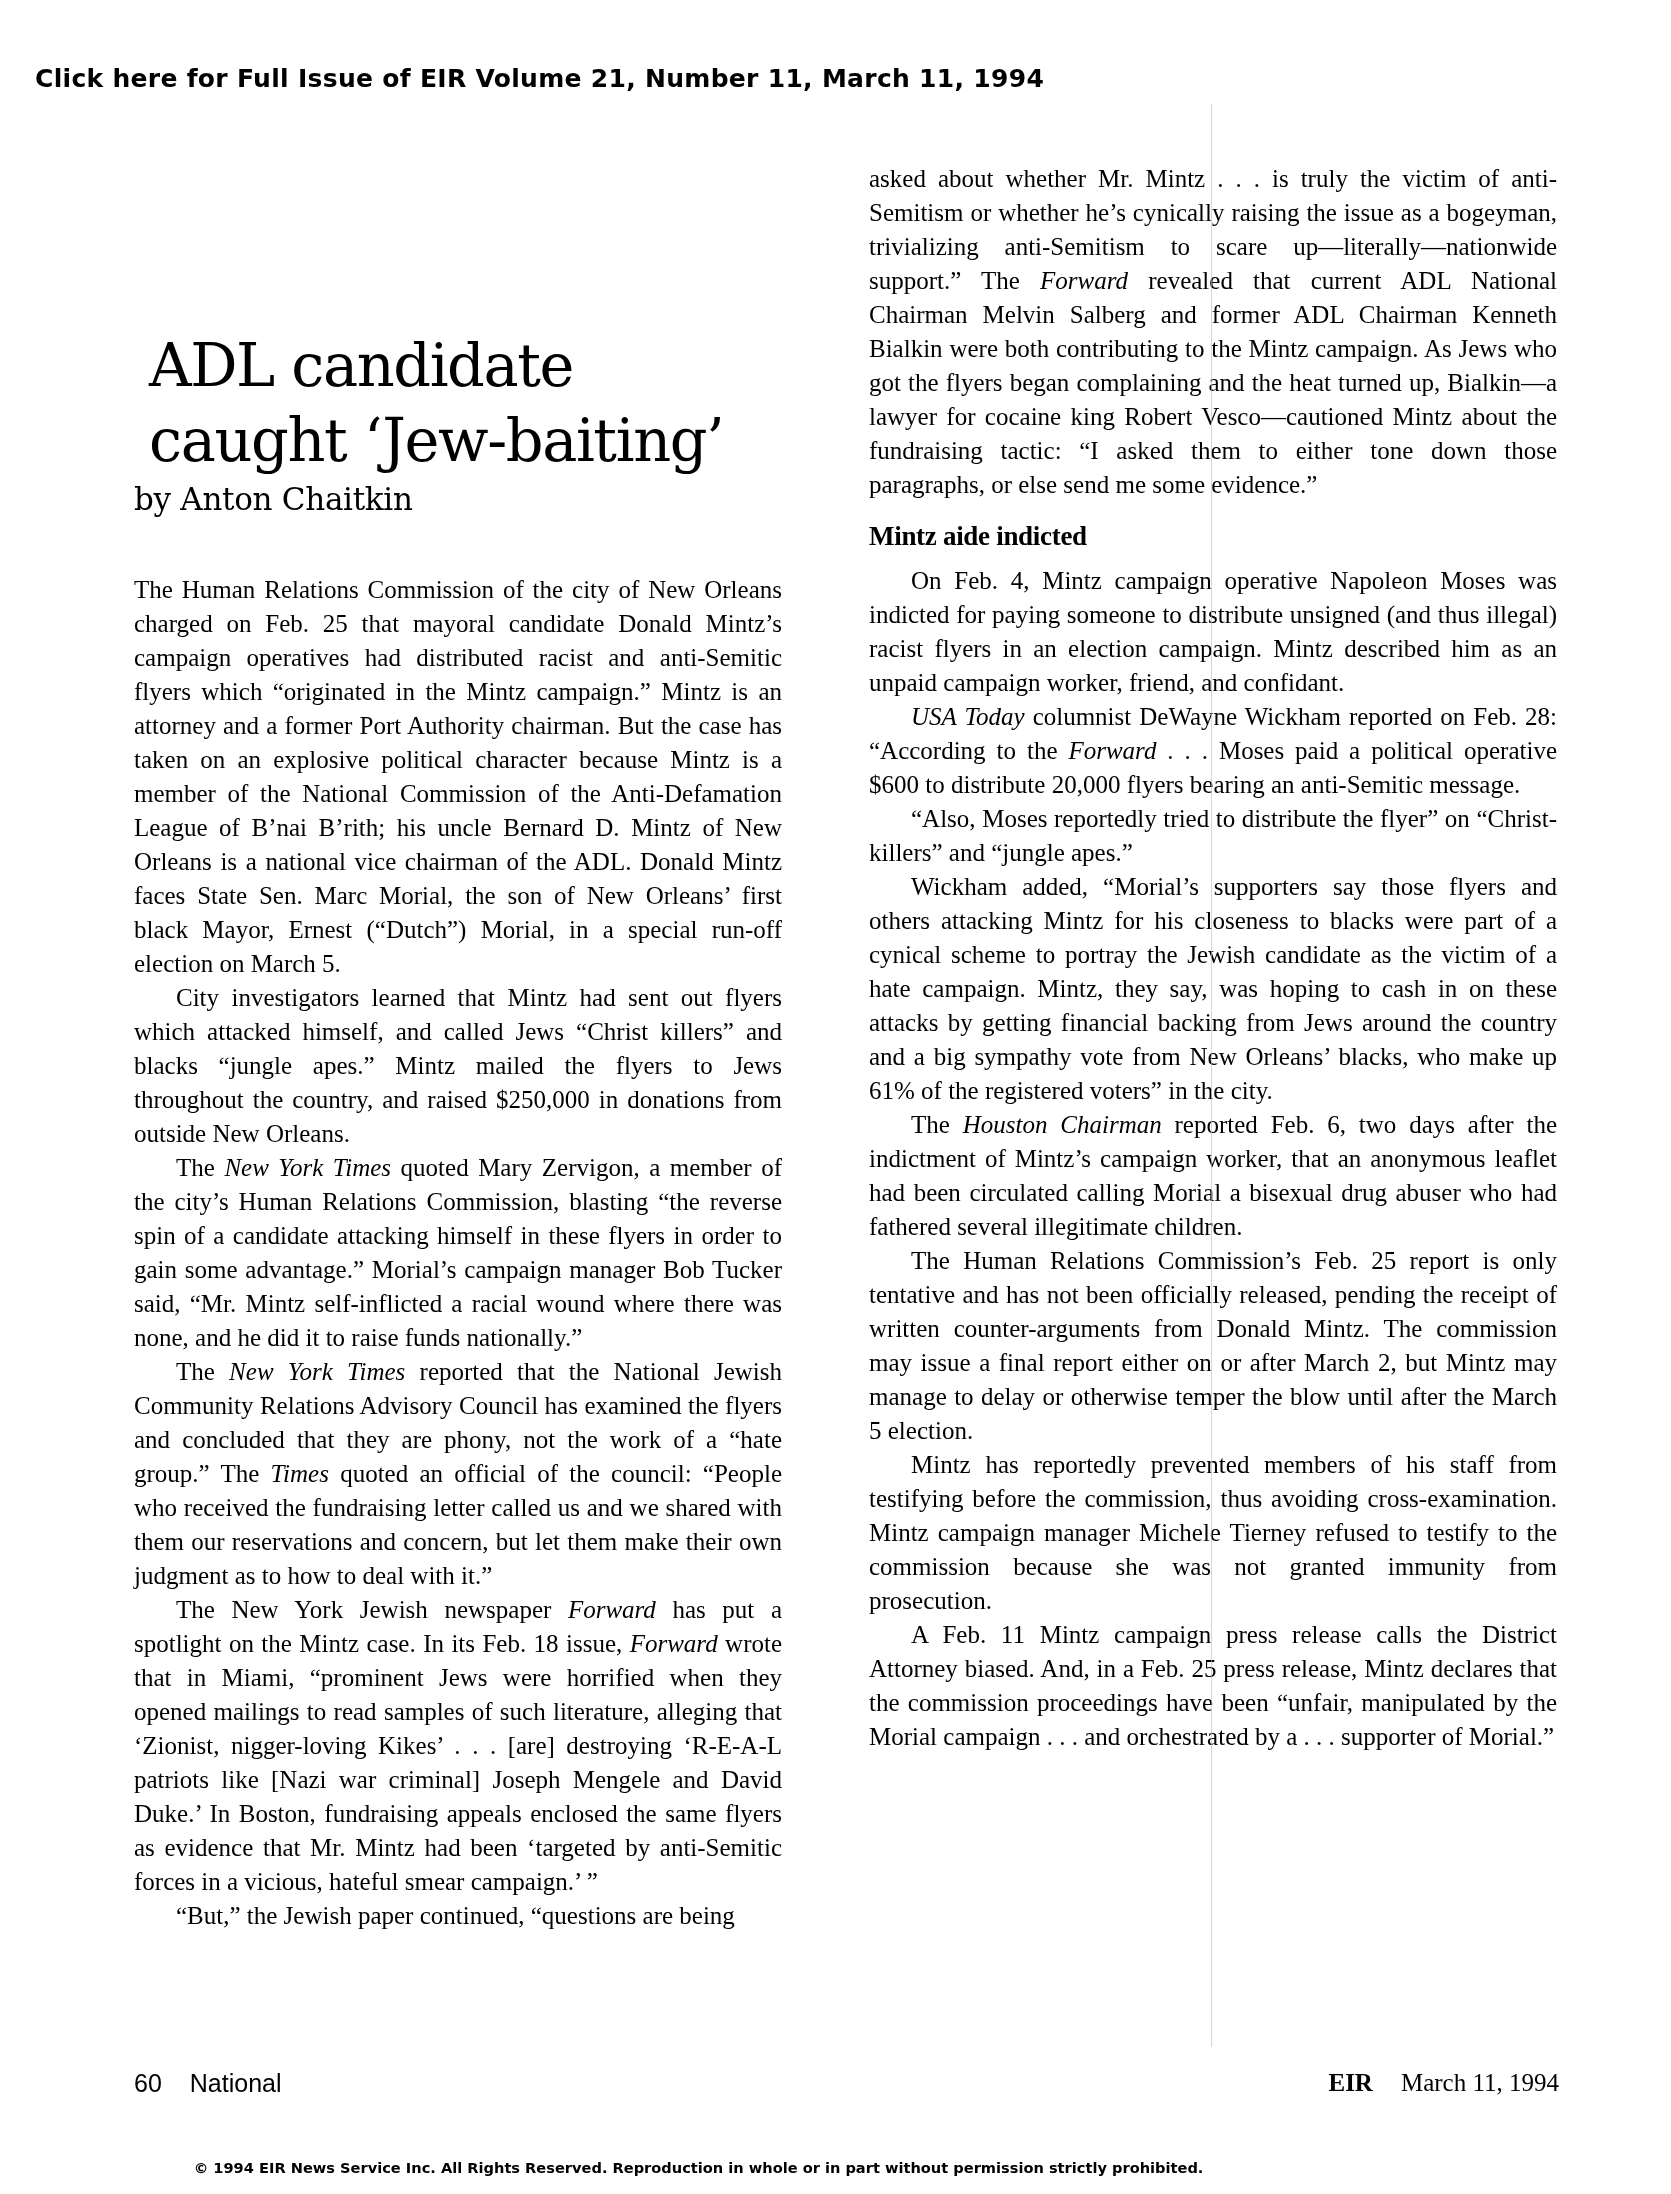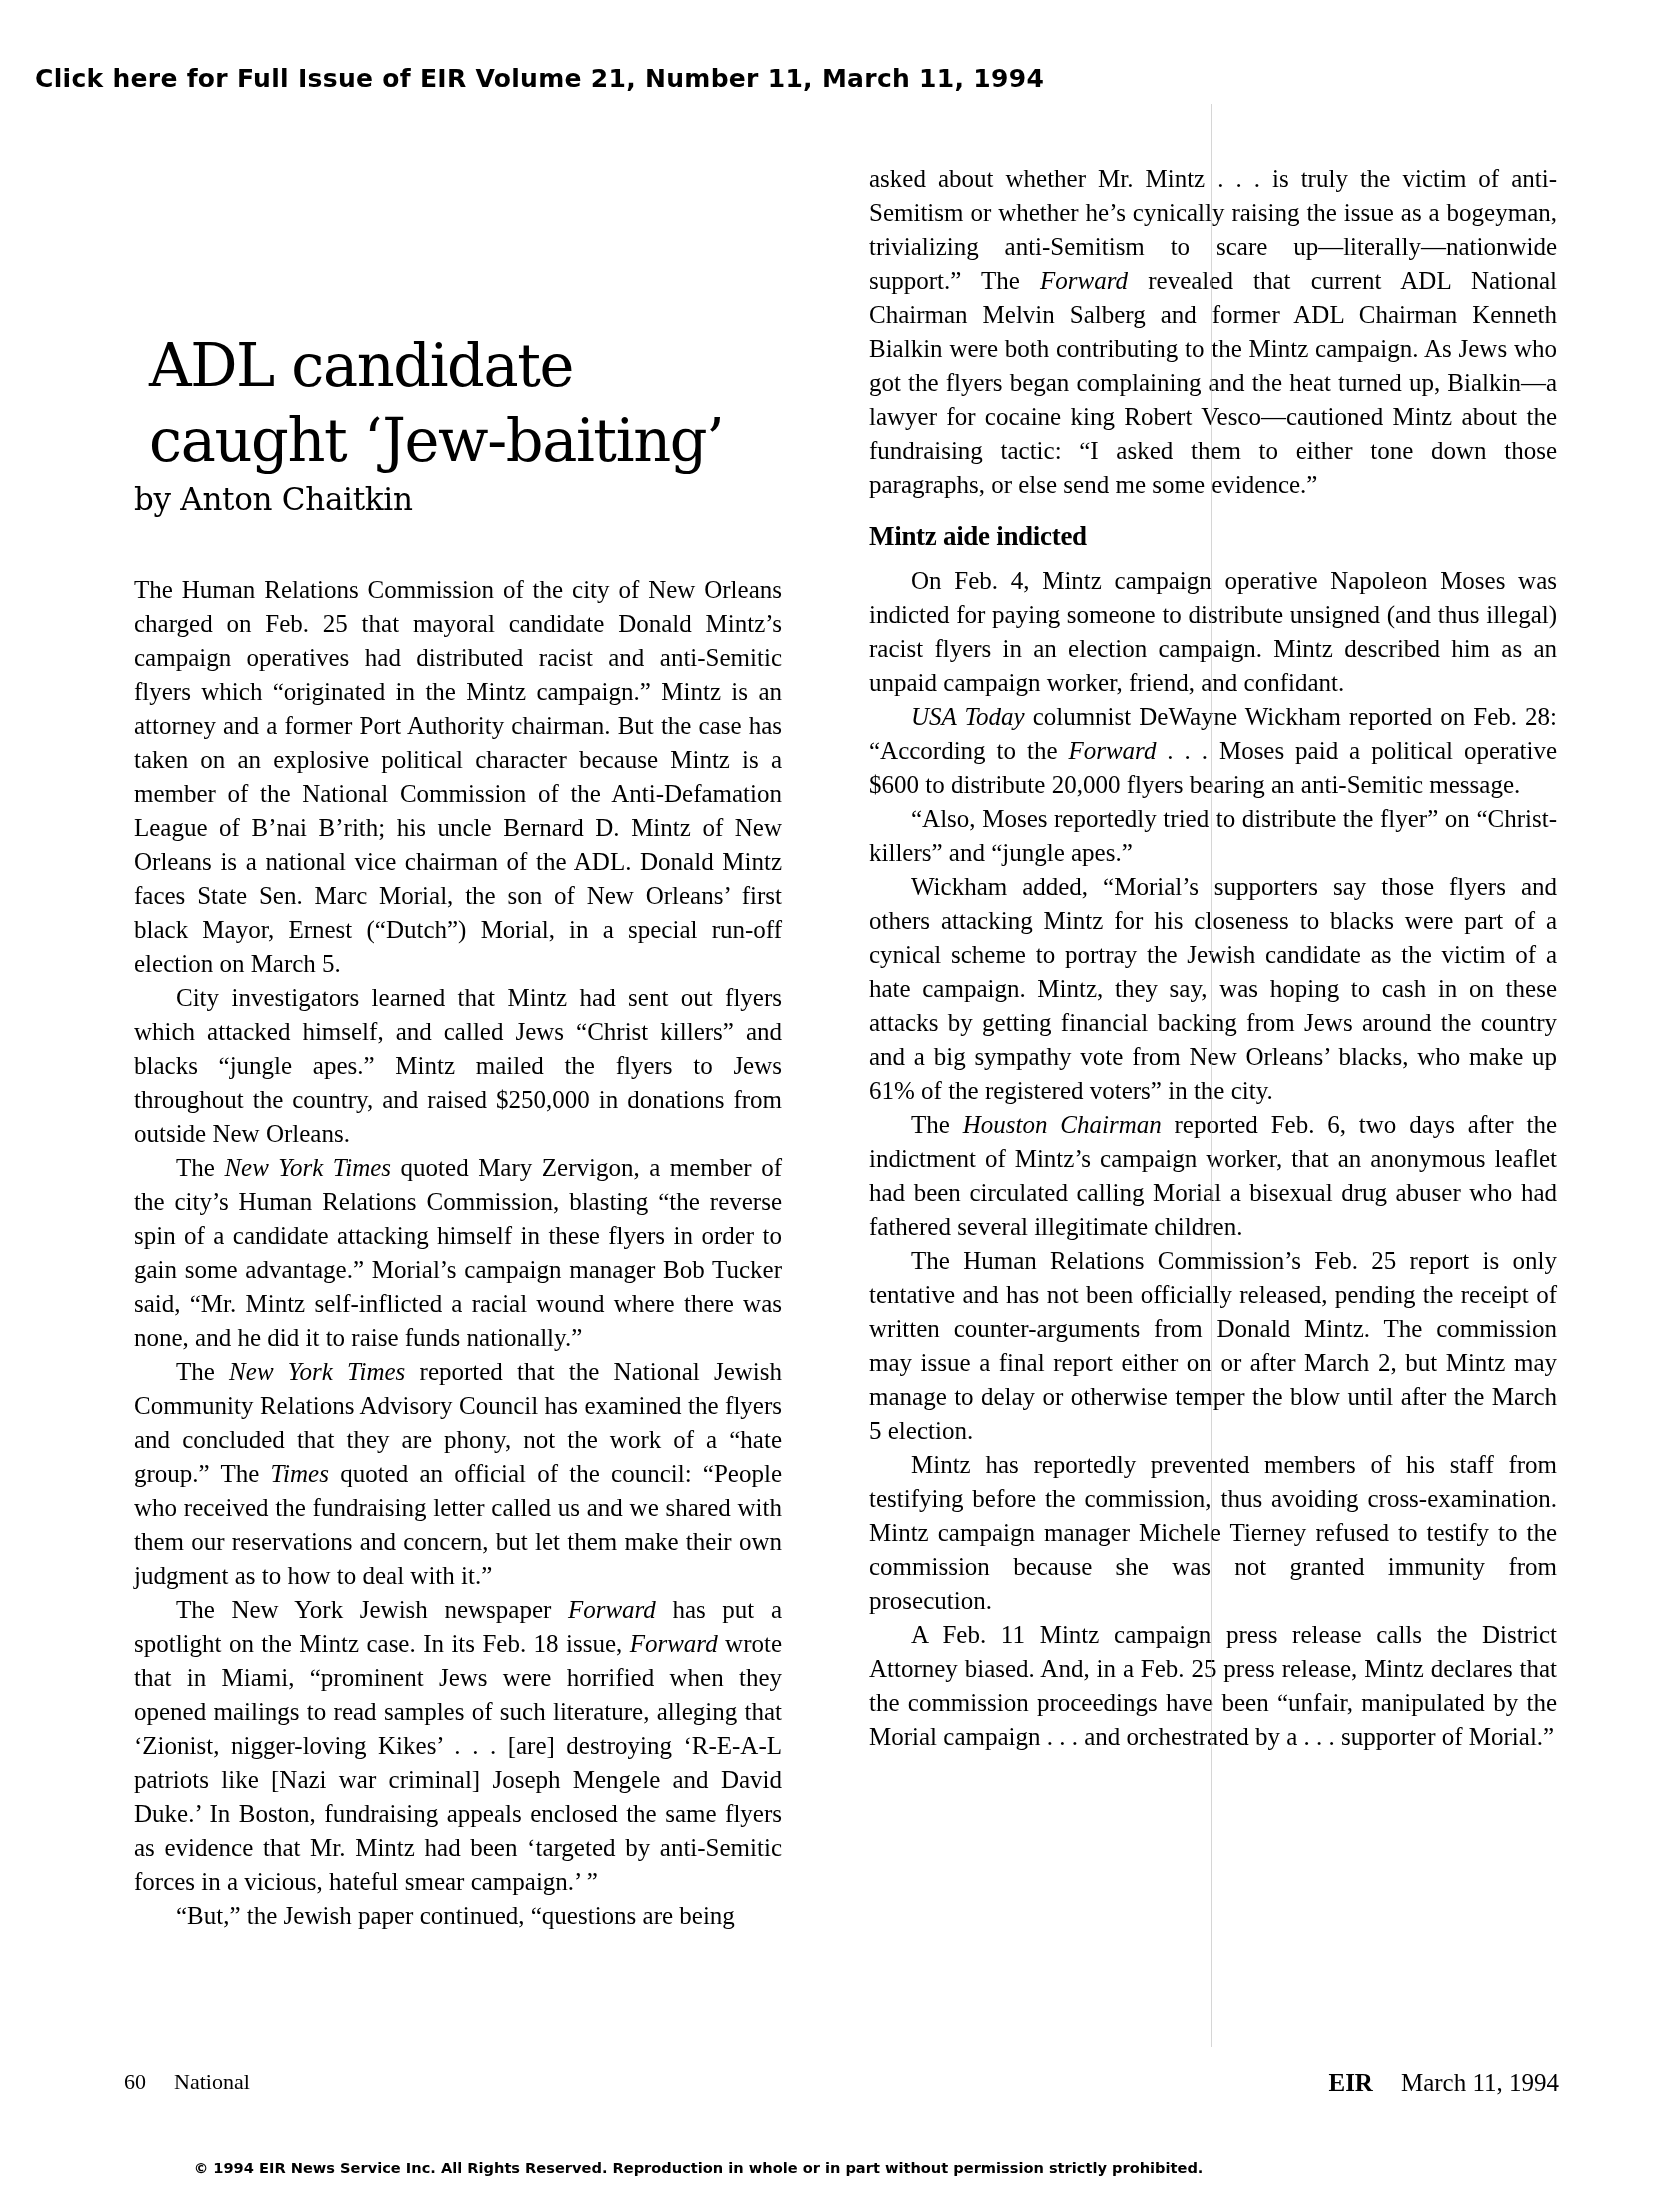--- a/index.html
+++ b/index.html
@@ -27,22 +27,22 @@
     .col-right { left: 869px; top: 162px; width: 688px; }
     .col p { margin: 0; hyphens: none; }
     .col p.indent { text-indent: 42px; }
     .col i { font-style: italic; }
     .subhead {
       font-family: "Liberation Serif", serif; font-weight: bold; font-size: 27px;
       line-height: 39px; margin: 15.3px 0 0 0; letter-spacing: -0.3px;
     }
     .right-lower { margin-top: 8px; }
     .footer-left {
-      position: absolute; left: 124px; top: 2069px;
-      font-family: Liberation Serif, serif; font-size: 22px;
+      position: absolute; left: 134px; top: 2069px;
+      font-family: Liberation Sans, sans-serif; font-size: 25px;
     }
     .footer-left span + span { margin-left: 28px; }
     .footer-right {
       position: absolute; right: 113px; top: 2069px;
       font-family: "Liberation Serif", serif; font-size: 25px;
     }
     .footer-right .brand { font-weight: bold; margin-right: 28px; }
     .copyright {
       position: absolute; left: 0; width: 1397px; top: 2159px; text-align: center;
       font-family: "DejaVu Sans", sans-serif; font-weight: bold; font-size: 14.6px;

